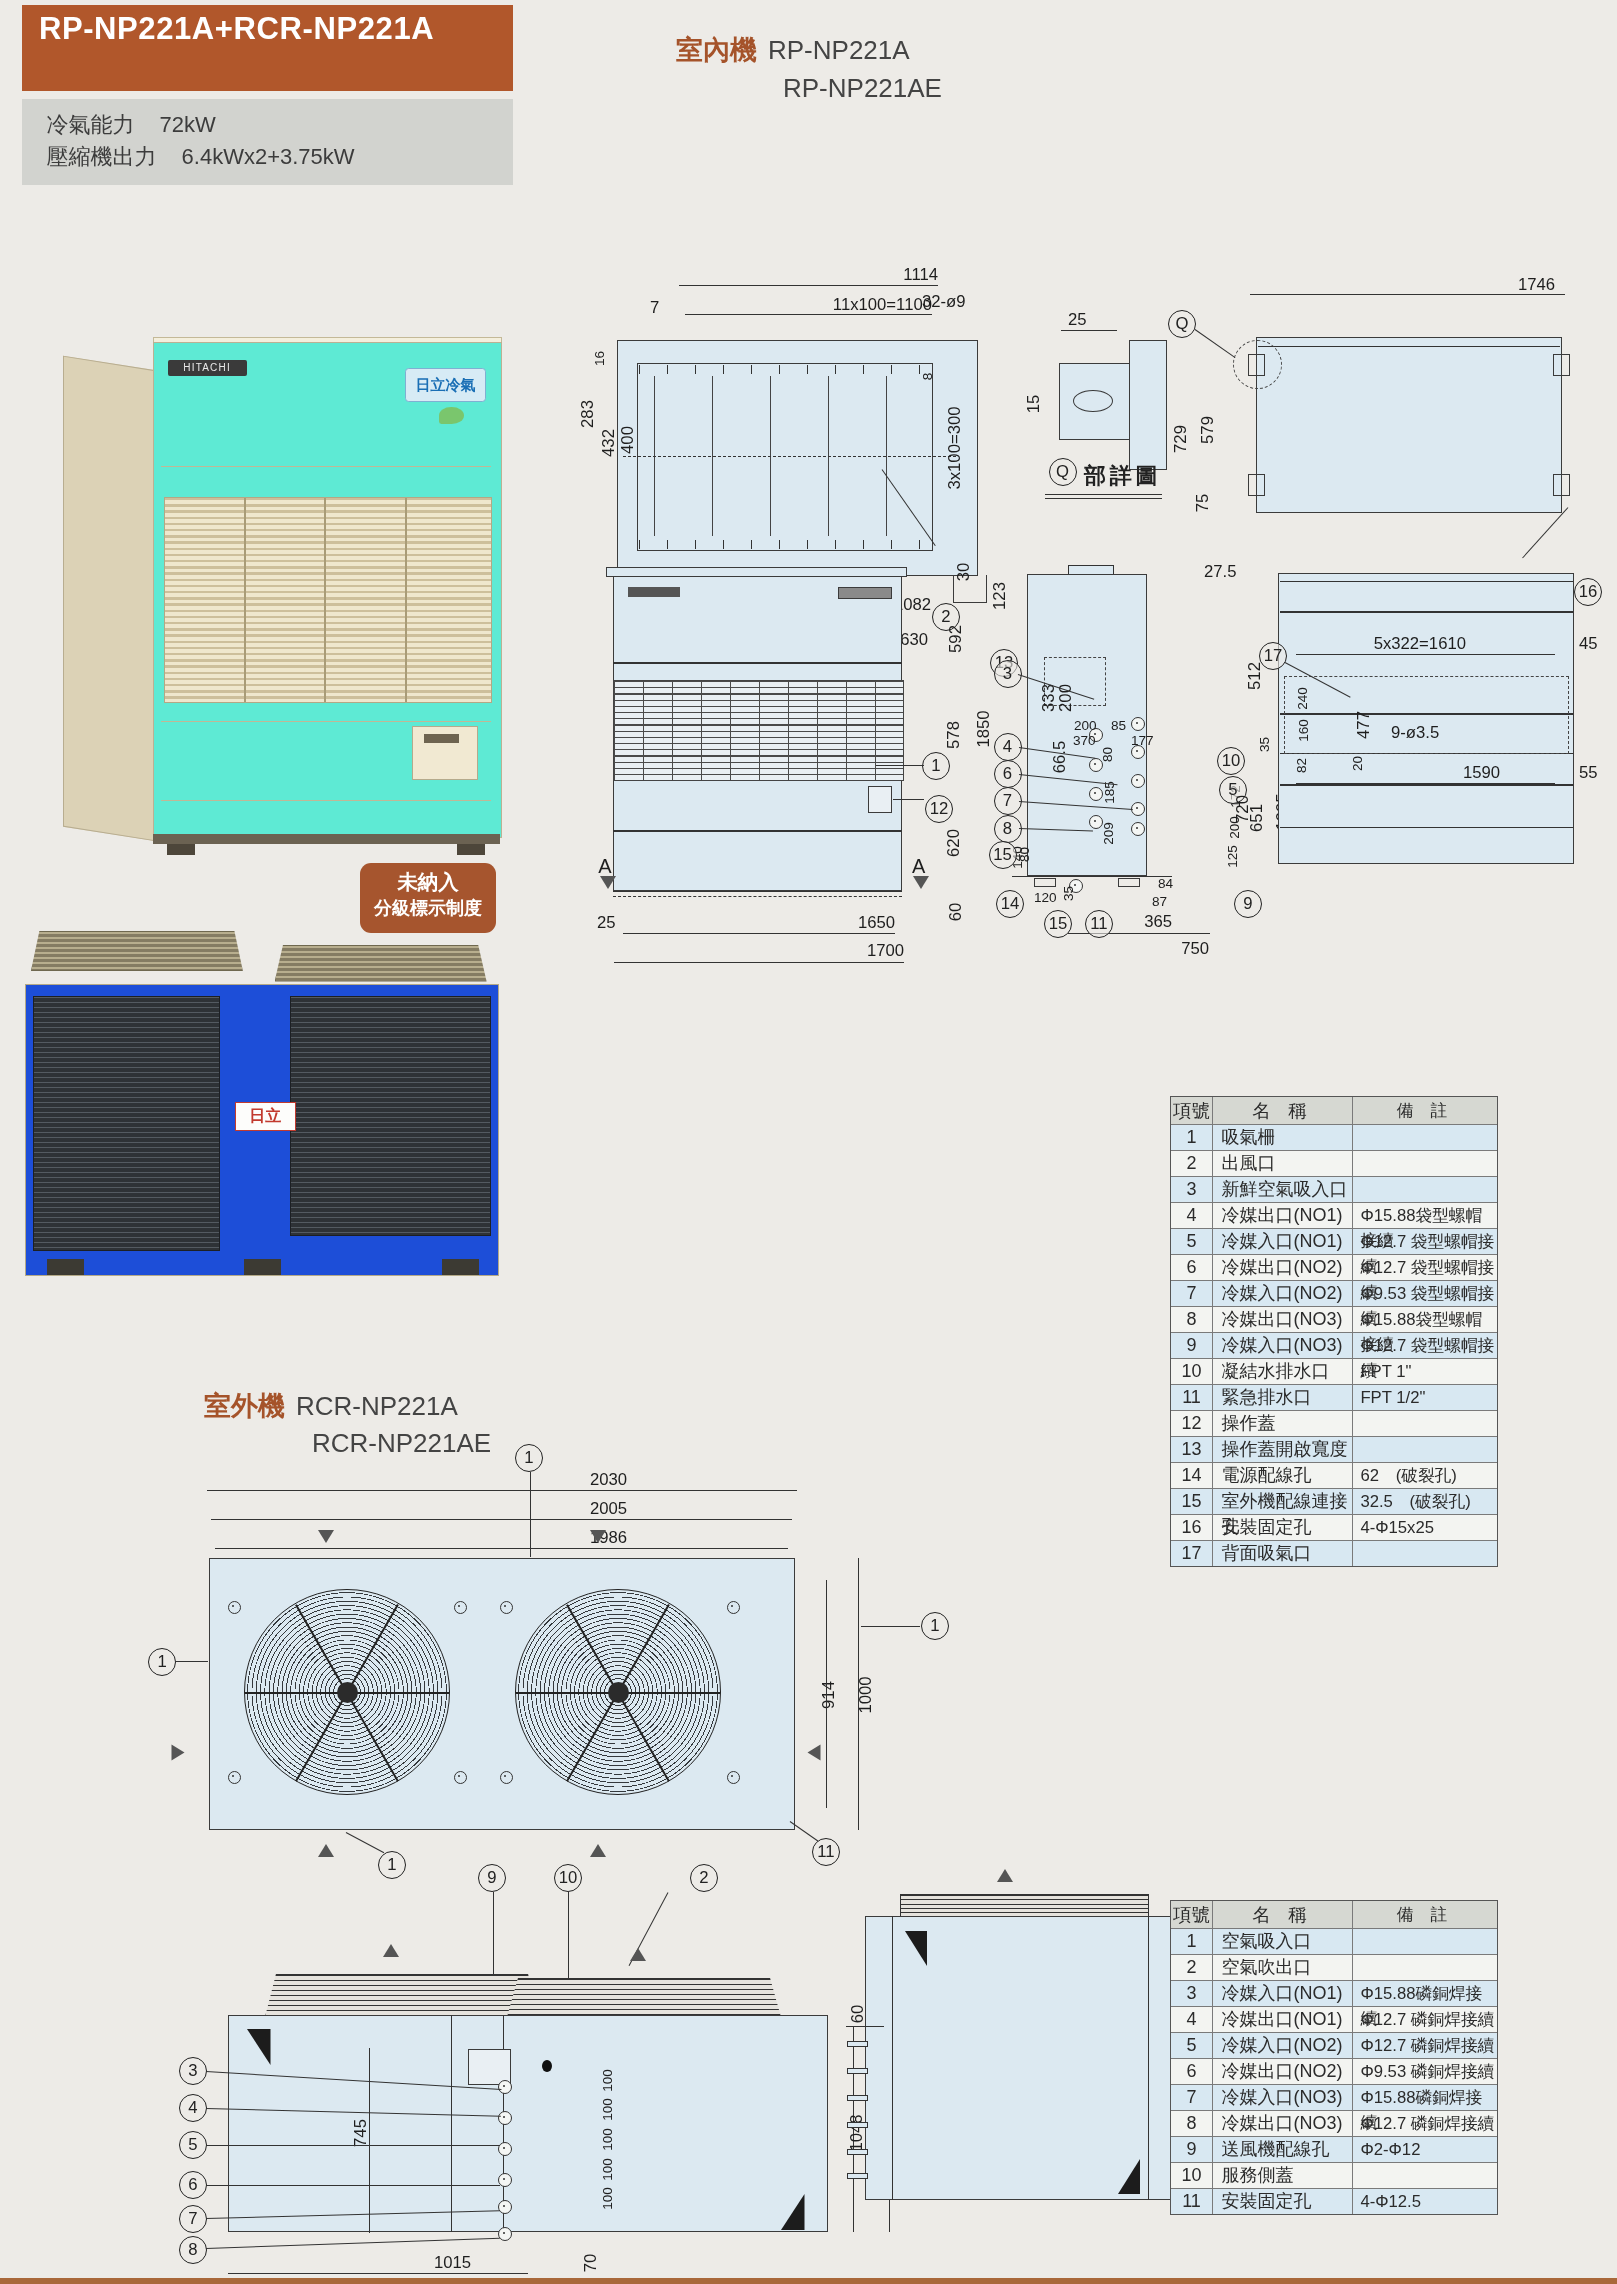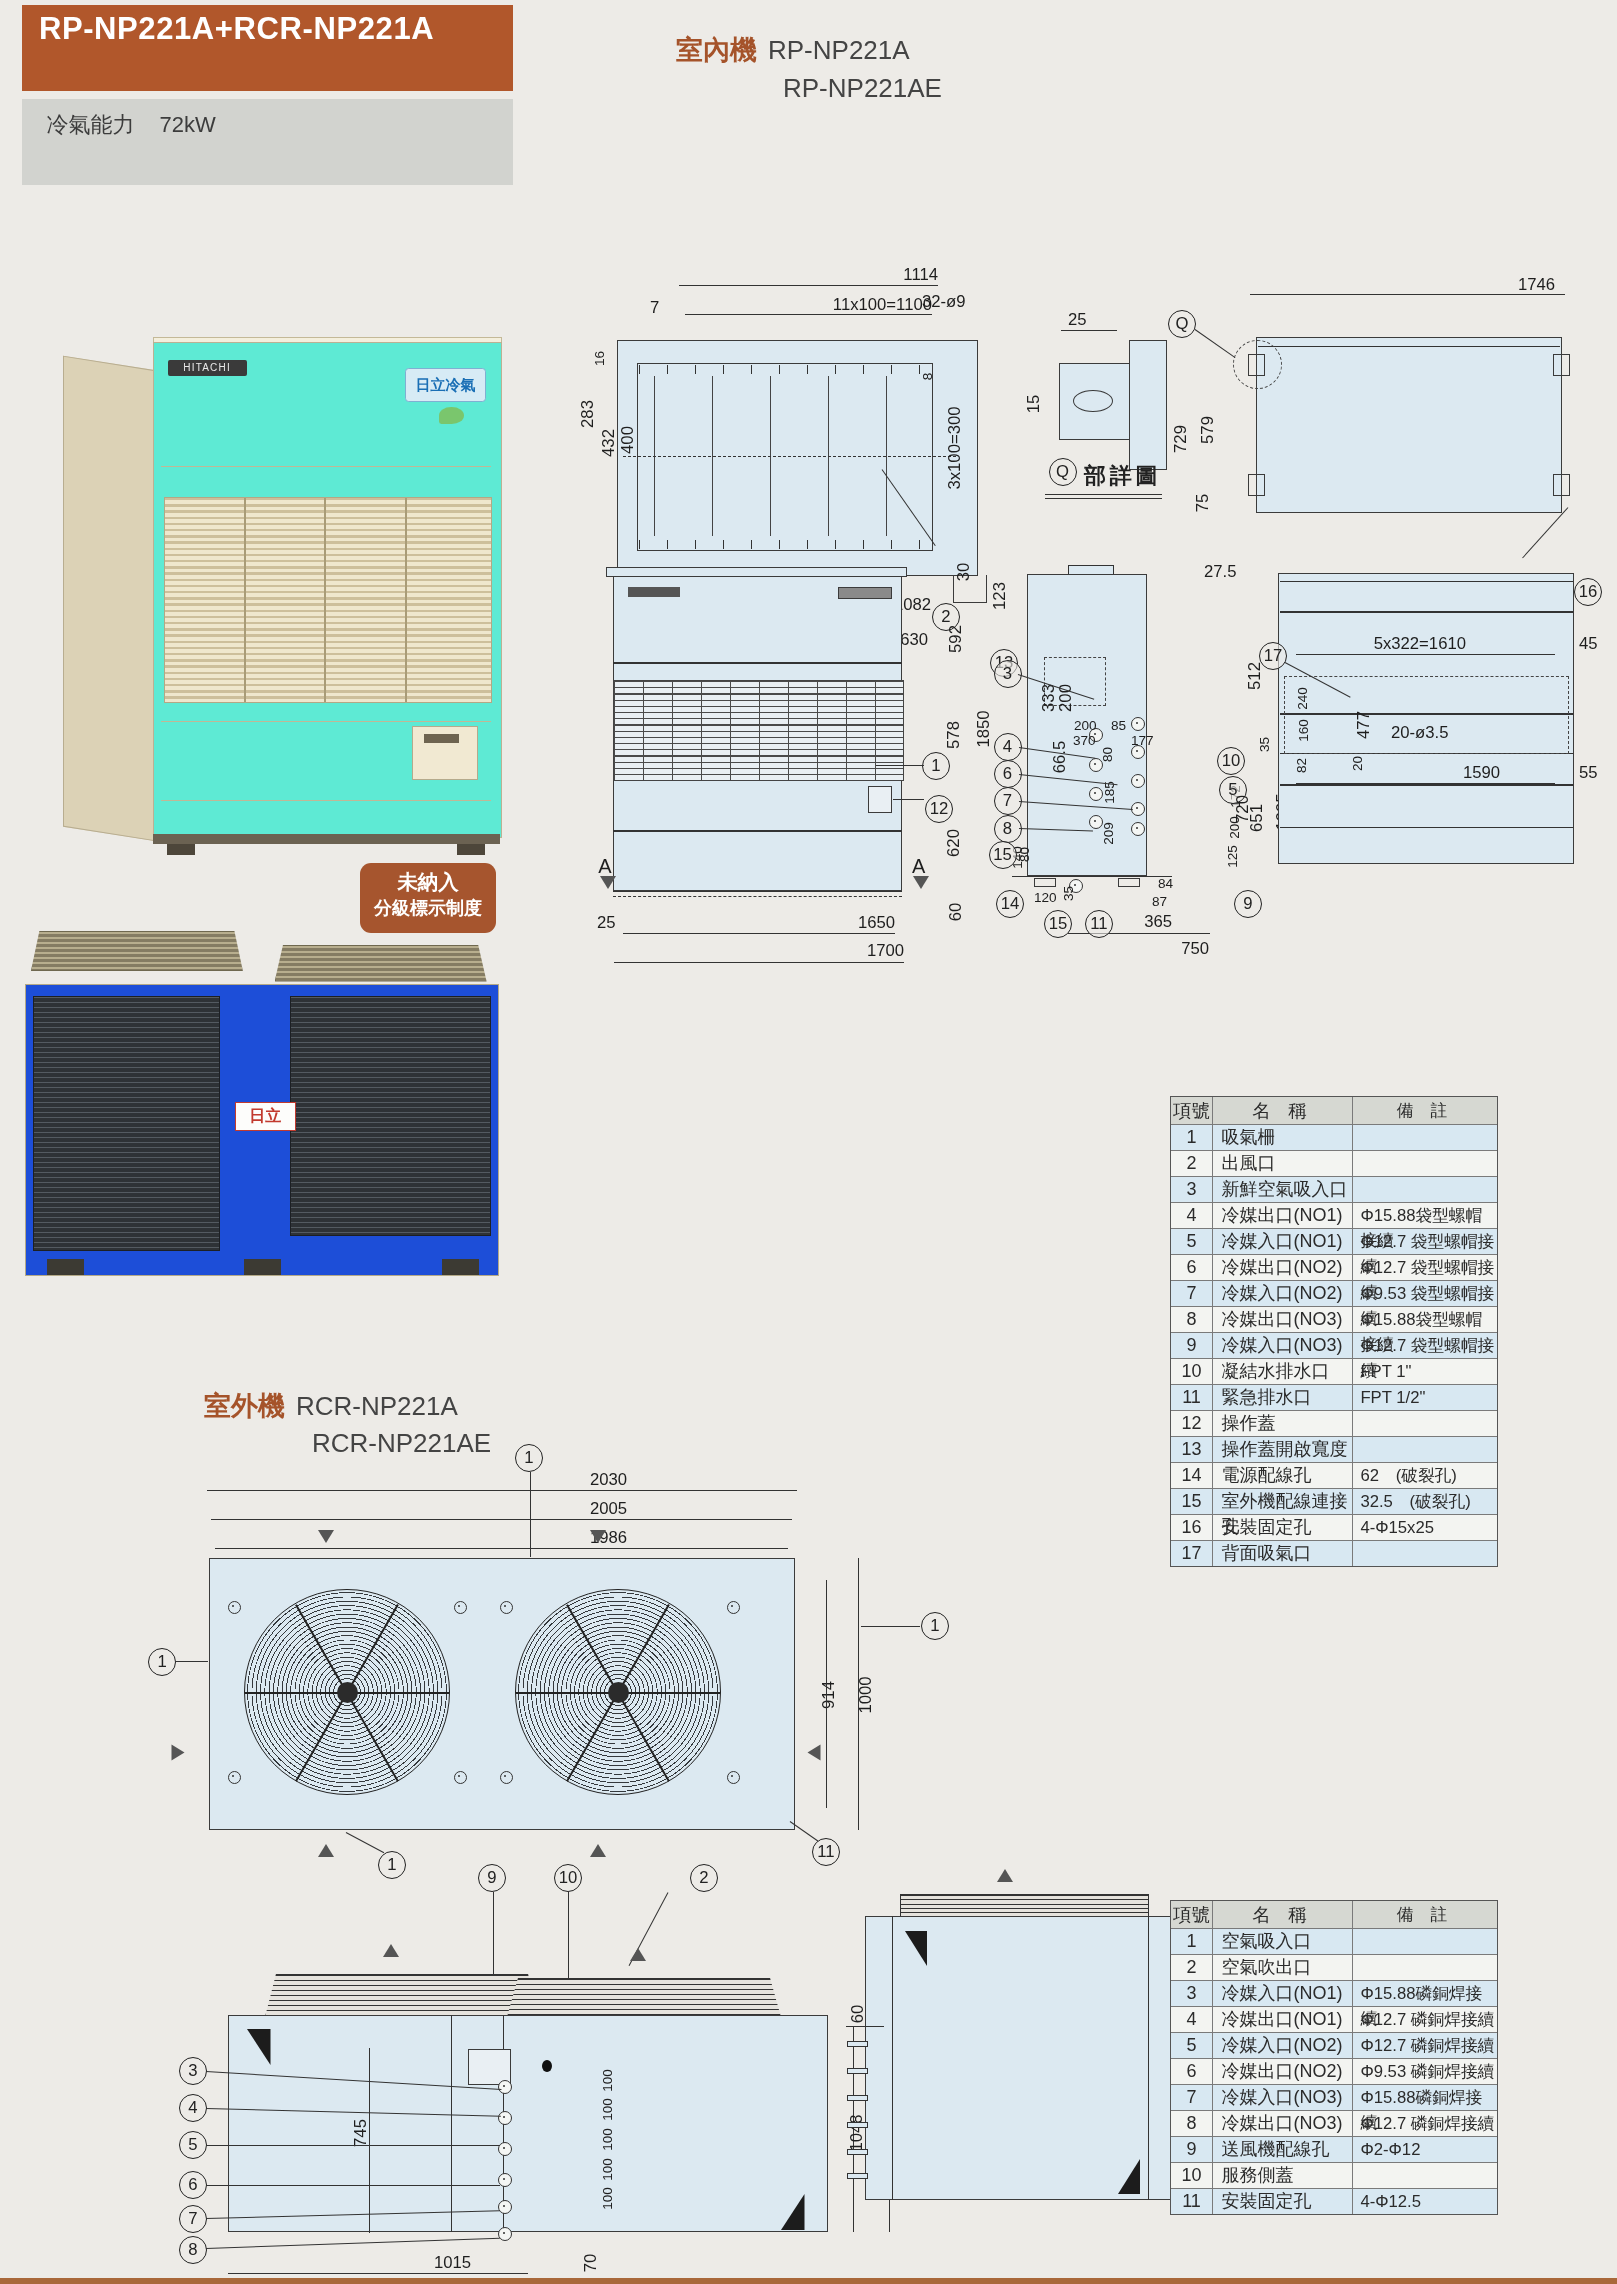--- a/index.html
+++ b/index.html
@@ -95,20 +95,21 @@
 </head>
 <body>
 
 <div id="page">
 
   <div id="model-header">
     <div>RP-NP221A+RCR-NP221A</div>
   </div>
   <div id="spec-box">
     <div><span>冷氣能力</span><span class="spec-val">72kW</span></div>
+    <div><span>壓縮機出力</span><span class="spec-val">6.4kWx2+3.75kW</span></div>
   </div>
 
   <div class="sec-title" style="left:676px;top:32px;">
     <span>室內機</span><span class="sec-model">RP-NP221A</span>
   </div>
   <div class="sec-model2" style="left:783px;top:73px;">RP-NP221AE</div>
 
   <div class="photo" style="left:25px;top:306px;width:488px;height:559px;">
     <div class="cab-side"></div>
     <div class="cab-topline"></div>
@@ -319,21 +320,21 @@
     <div class="hline" style="left:21px;top:284px;width:293px;"></div>
     <div class="dashbox" style="left:25px;top:133px;width:285px;height:78px;"></div>
     <div class="hline" style="left:37px;top:111px;width:259px;"></div>
     <span class="dim dimc" style="left:59px;top:91px;width:148px;">5x322=1610</span>
     <span class="dim" style="left:320px;top:91px;">45</span>
     <span class="dim dimv dims" style="left:32px;top:148px;">240</span>
     <span class="dim dimv dims" style="left:33px;top:180px;">160</span>
     <span class="dim dimv" style="left:91px;top:172px;">477</span>
     <span class="dim dimv dims" style="left:35px;top:215px;">82</span>
     <span class="dim dimv dims" style="left:91px;top:213px;">20</span>
-    <span class="dim" style="left:132px;top:180px;">20-ø3.5</span>
+    <span class="dim" style="left:132px;top:180px;">9-ø3.5</span>
     <div class="hline" style="left:37px;top:240px;width:259px;"></div>
     <span class="dim dimc" style="left:93px;top:220px;width:148px;">1590</span>
     <span class="dim" style="left:320px;top:220px;">55</span>
     <span class="dim dimv" style="left:-18.5px;top:123px;">512</span>
     <span class="dim dimv dims" style="left:-2.5px;top:194px;">35</span>
     <span class="dim dimv" style="left:-30px;top:256px;">720</span>
     <div class="balloon" style="left:0px;top:99px;">17</div>
     <div class="lline" style="left:26px;top:119px;width:74px;transform:rotate(28deg);"></div>
   </div>
 

